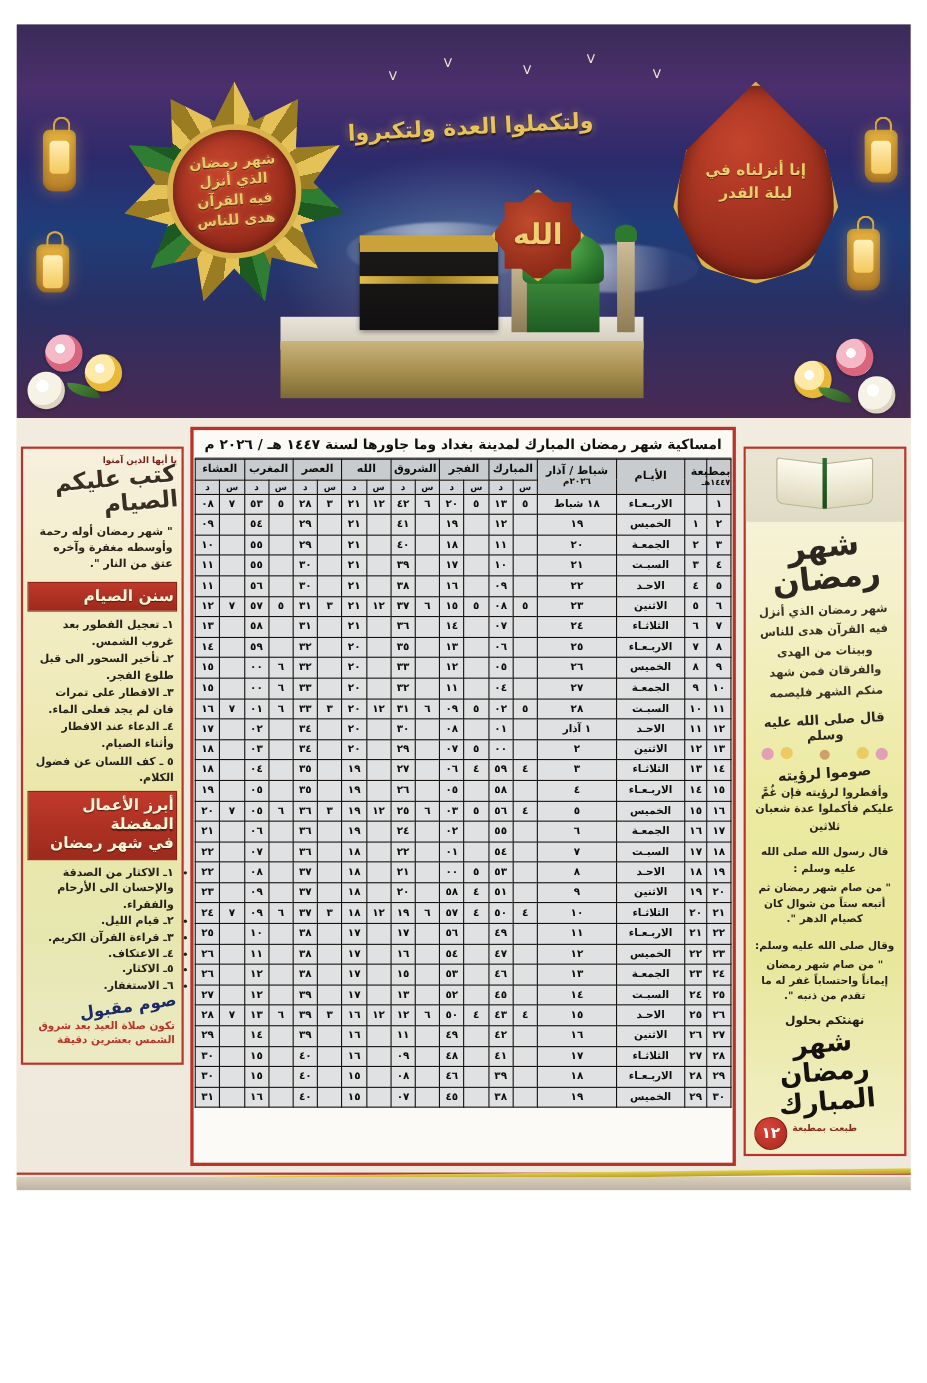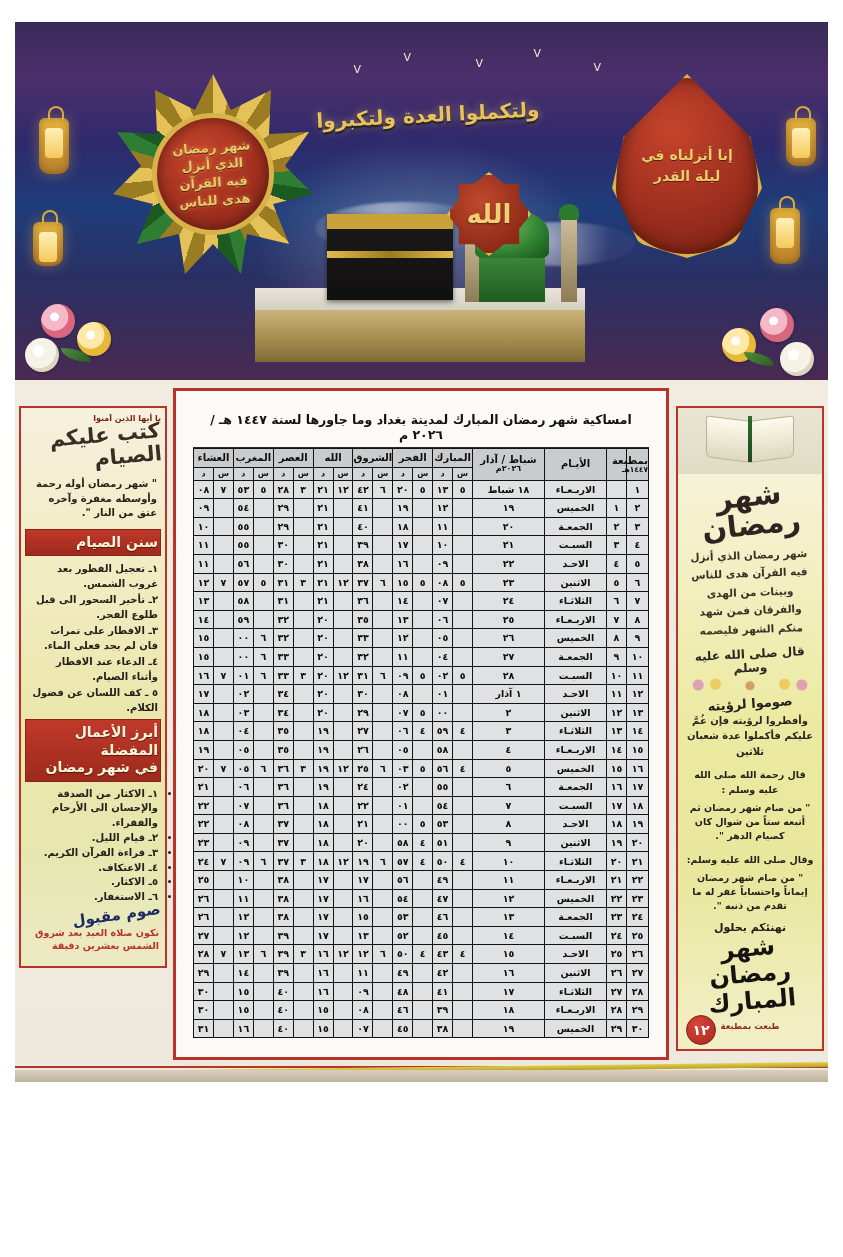--- a/index.html
+++ b/index.html
@@ -258,21 +258,21 @@
     position:absolute; left:8px; bottom:4px; width:30px; height:30px; border-radius:50%;
     background: radial-gradient(circle at 38% 32%, #d8443a, #a8281d);
     color:#fff; font-size:14px; font-weight:bold;
     display:flex; align-items:center; justify-content:center;
     border:1px solid #7e1d14;
   }
 
   
   .col-center {
     position:absolute; left:158px; top:8px; width:496px; height:672px;
-    background:#fbfaf6; border:3px solid #b8342a; padding:17px;
+    background:#fbfaf6; border:3px solid #b8342a; padding:1px;
   }
   .table-title {
     text-align:center; font-size:12.5px; font-weight:bold; color:#14110d;
     padding:4px 2px 5px; letter-spacing:-0.3px; line-height:1.2;
     border-bottom:1px solid #2a2a2a;
   }
   table.imsak { width:100%; border-collapse:collapse; direction:rtl; table-layout:fixed; }
   table.imsak th, table.imsak td {
     border:1px solid #15120f; text-align:center;
     font-size:9.5px; color:#0f0d0a; font-weight:bold;
@@ -1048,21 +1048,21 @@
             <div class="book-r"></div>
             <div class="book-spine"></div>
         </div>
       </div>
       <div class="ramadan-calli">شهر رمضان</div>
       <div class="verse-calli">شهر رمضان الذي أنزل فيه القرآن هدى للناس وبينات من الهدى والفرقان فمن شهد منكم الشهر فليصمه</div>
       <div class="qaal-calli">قال صلى الله عليه وسلم</div>
       <div class="floral-row"></div>
       <div class="hadith-calli">صوموا لرؤيته</div>
       <div class="hadith-body">وأفطروا لرؤيته فإن غُمَّ عليكم فأكملوا عدة شعبان ثلاثين</div>
-      <div class="hadith-block" style="margin-top:6px;">قال رحمة الله صلى الله عليه وسلم :</div>
+      <div class="hadith-block" style="margin-top:6px;">قال رسول الله صلى الله عليه وسلم :</div>
       <div class="hadith-block">" من صام شهر رمضان ثم أتبعه ستاً من شوال كان كصيام الدهر ".</div>
       <div class="hadith-block" style="margin-top:5px;">وقال صلى الله عليه وسلم:</div>
       <div class="hadith-block">" من صام شهر رمضان إيماناً واحتساباً غفر له ما تقدم من ذنبه ".</div>
       <div class="greet-calli">نهنئكم بحلول</div>
       <div class="greet-big">شهر رمضان المبارك</div>
       <div class="press-line">طبعت بمطبعة</div>
       <div class="page-badge">١٢</div>
     </div>
 
     <div class="sep-line"></div>

